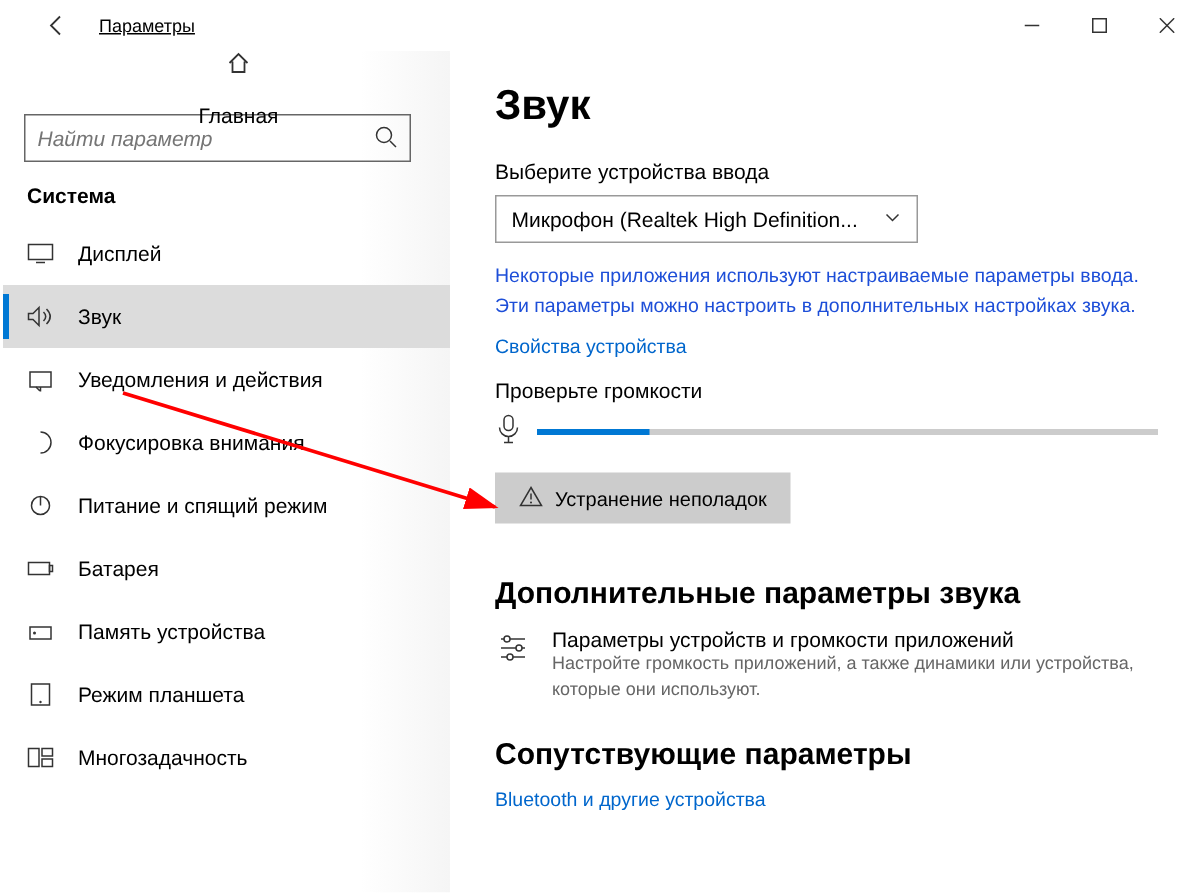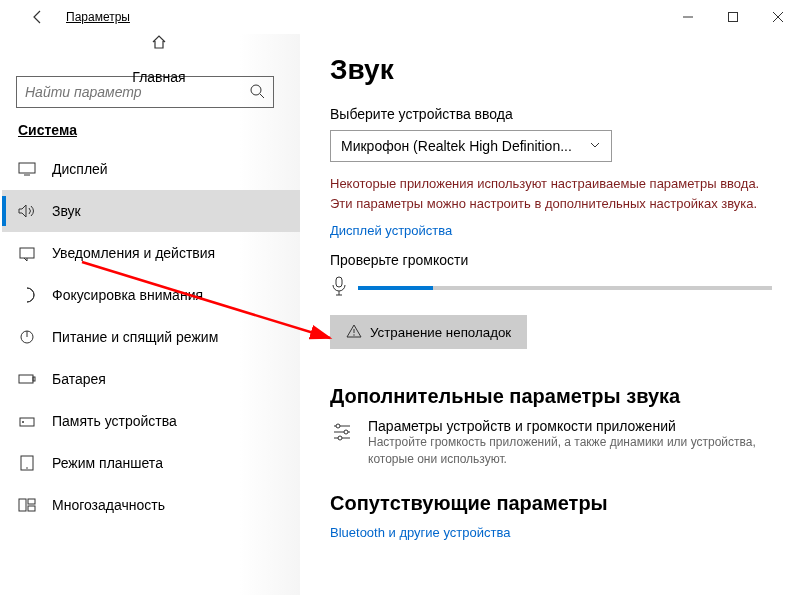--- a/index.html
+++ b/index.html
@@ -9,31 +9,31 @@
     .titlebar .title { margin-left: 14px; font-size: 12px; }
     .titlebar .winbtns { margin-left: auto; display: flex; }
     .titlebar .winbtn { width: 45px; height: 34px; display: flex; align-items: center; justify-content: center; }
     .layout { display: flex; height: calc(100% - 34px); }
     .sidebar { width: 300px; background: linear-gradient(to right, #fff 0%, #fff 80%, #f5f5f5 100%); padding-left: 2px; }
     .home { display: flex; align-items: center; height: 36px; padding-left: 16px; gap: 16px; flex-direction: column; }
     .home .label { font-size: 14px; }
     .searchwrap { margin: 6px 14px 14px 14px; }
     .search { display: flex; align-items: center; border: 1px solid #666; height: 32px; padding: 0 8px; width: 258px; }
     .search input { border: none; outline: none; flex: 1; font-size: 14px; font-style: italic; color: #666; background: transparent; }
-    .section-title { font-weight: 600; padding-left: 16px; margin-bottom: 10px; text-decoration: underline; }
+    .section-title { font-weight: 600; padding-left: 16px; margin-bottom: 10px; }
     .navitem { display: flex; align-items: center; height: 42px; padding-left: 16px; gap: 16px; cursor: pointer; position: relative; }
     .navitem.selected { background: #dcdcdc; }
     .navitem.selected::before { content: ""; position: absolute; left: 0; top: 6px; bottom: 6px; width: 4px; background: #0078d4; }
     .navitem .icon { width: 18px; display: flex; justify-content: center; }
     .main { flex: 1; padding: 20px 28px 0 30px; overflow: hidden; }
     .h1 { font-size: 28px; font-weight: 600; margin-bottom: 20px; }
     .h2 { font-size: 20px; font-weight: 600; margin-bottom: 10px; margin-top: 24px; }
     .label { font-size: 14px; margin-bottom: 8px; }
     .select { border: 1px solid #999; height: 32px; width: 282px; display: flex; align-items: center; padding: 0 10px; justify-content: space-between; margin-bottom: 12px; }
-    .desc { color: #7f1d1d; font-size: 13px; line-height: 1.5; margin-bottom: 10px; }
+    .desc { color: #1d4ed8; font-size: 13px; line-height: 1.5; margin-bottom: 10px; }
     .link { color: #0066cc; font-size: 13px; margin-bottom: 14px; display: block; }
     .mic-row { display: flex; align-items: center; gap: 10px; margin-bottom: 16px; }
     .mic-bar { flex: 1; height: 4px; background: #ccc; position: relative; }
     .mic-fill { position: absolute; left: 0; top: 0; bottom: 0; background: #0078d4; }
     .btn { background: #ccc; border: none; height: 34px; padding: 0 16px; display: inline-flex; align-items: center; gap: 8px; margin-bottom: 12px; }
     .subrow { display: flex; gap: 14px; margin-top: 10px; }
     .subrow .icon { width: 28px; padding-top: 2px; }
     .subrow .title { font-size: 14px; }
     .subrow .sub { color: #666; font-size: 12px; line-height: 1.4; }
     .arrow { position: absolute; pointer-events: none; }
@@ -173,21 +173,21 @@
   <div class="main">
     <div class="h1">Звук</div>
     <div class="label">Выберите устройства ввода</div>
     <div class="select">
       <span>Микрофон (Realtek High Definition...</span>
       <span><svg width="12" height="12" viewBox="0 0 12 12">
             <path d="M2 4 L6 8 L10 4" stroke="#333" fill="none"></path>
           </svg></span>
     </div>
     <div class="desc">Некоторые приложения используют настраиваемые параметры ввода. Эти параметры можно настроить в дополнительных настройках звука.</div>
-    <a class="link">Дисплей устройства</a>
+    <a class="link">Свойства устройства</a>
     <div class="label">Проверьте громкости</div>
     <div class="mic-row">
       <span><svg width="18" height="20" viewBox="0 0 18 20">
             <rect x="6" y="1" width="6" height="10" rx="3" stroke="#333" fill="none"></rect>
             <path d="M3 9 A6 6 0 0 0 15 9 M9 15 V19 M6 19 H12" stroke="#333" fill="none"></path>
           </svg></span>
       <div class="mic-bar">
           <div class="mic-fill" id="micfill" style="width: 18%;"></div>
         </div>
     </div>

